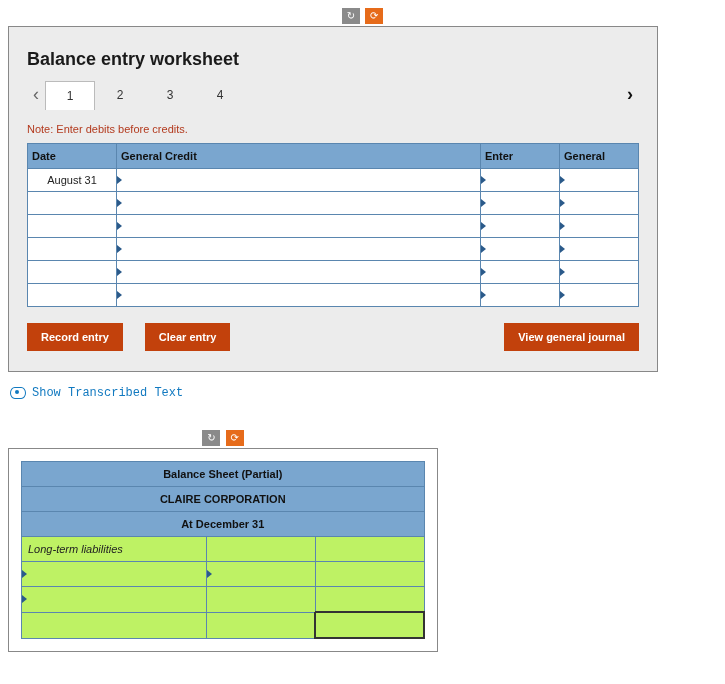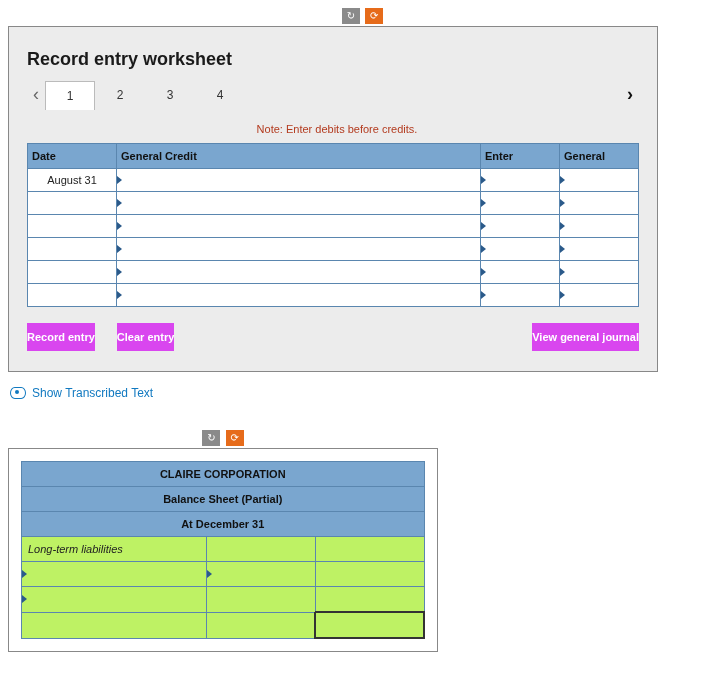--- a/index.html
+++ b/index.html
@@ -82,22 +82,21 @@
     background: #fff;
     border: 1px solid #bbb;
     padding: 14px 14px 28px 14px;
     font-size: 12px;
     color: #222;
   }
 
   .note {
     color: #b33a1e;
     font-size: 11px;
-    margin: 14px 0 8px 8px;
-    text-align: center;
+    margin: 14px 0 8px 0;
   }
 
   table.journal {
     border-collapse: collapse;
     width: 100%;
   }
   table.journal th {
     background: #7aa6cf;
     border: 1px solid #5a86af;
     font-size: 11px;
@@ -126,38 +125,39 @@
     border-left: 5px solid #2b5a8a;
     border-top: 4px solid transparent;
     border-bottom: 4px solid transparent;
   }
 
   .btn-row {
     display: flex;
     margin-top: 16px;
   }
   .btn {
-    background: #d946ef;
+    background: #c2410c;
     color: #fff;
     font-size: 11px;
     font-weight: bold;
-    padding: 8px 0;
+    padding: 8px 14px;
     border: none;
     cursor: pointer;
   }
   .btn + .btn { margin-left: 22px; }
   .btn.right { margin-left: auto; }
 
   .show-link {
     display: inline-flex;
     align-items: center;
     color: #1179c0;
     font-size: 12px;
     margin: 14px 0 30px 2px;
     cursor: pointer;
+    font-family: Liberation Mono, monospace;
   }
   .eye-icon {
     display: inline-block;
     width: 14px; height: 10px;
     border: 1px solid #1179c0;
     border-radius: 60% / 100%;
     margin-right: 6px;
     position: relative;
   }
   .eye-icon::after {
@@ -203,21 +203,21 @@
 
 
 
 
 <div class="top-icons">
   <span class="icon-btn icon-gray">↻</span>
   <span class="icon-btn icon-orange">⟳</span>
 </div>
 
 <div class="panel1">
-  <div class="title">Record entry worksheet</div>
+  <div class="title">Balance entry worksheet</div>
 
   <div class="tab-row">
     <span class="nav-arrow">‹</span>
     <span class="tab active">1</span>
     <span class="tab">2</span>
     <span class="tab">3</span>
     <span class="tab">4</span>
     <span class="nav-arrow right">›</span>
   </div>
 
@@ -286,24 +286,24 @@
 
 <div class="top-icons-2" style="width:430px; text-align:center;">
   <span class="icon-btn icon-gray">↻</span>
   <span class="icon-btn icon-orange">⟳</span>
 </div>
 
 <div class="panel2">
   <table class="balance">
     <tbody>
         <tr>
+          <td class="bhdr" colspan="3">Balance Sheet (Partial)</td>
+        </tr>
+    <tr>
           <td class="bhdr" colspan="3">CLAIRE CORPORATION</td>
-        </tr>
-    <tr>
-          <td class="bhdr" colspan="3">Balance Sheet (Partial)</td>
         </tr>
     <tr>
           <td class="bhdr" colspan="3">At December 31</td>
         </tr>
     <tr>
       <td class="bcell col-a">Long-term liabilities</td>
       <td class="bcell col-b"></td>
       <td class="bcell col-c"></td>
     </tr>
     <tr>

